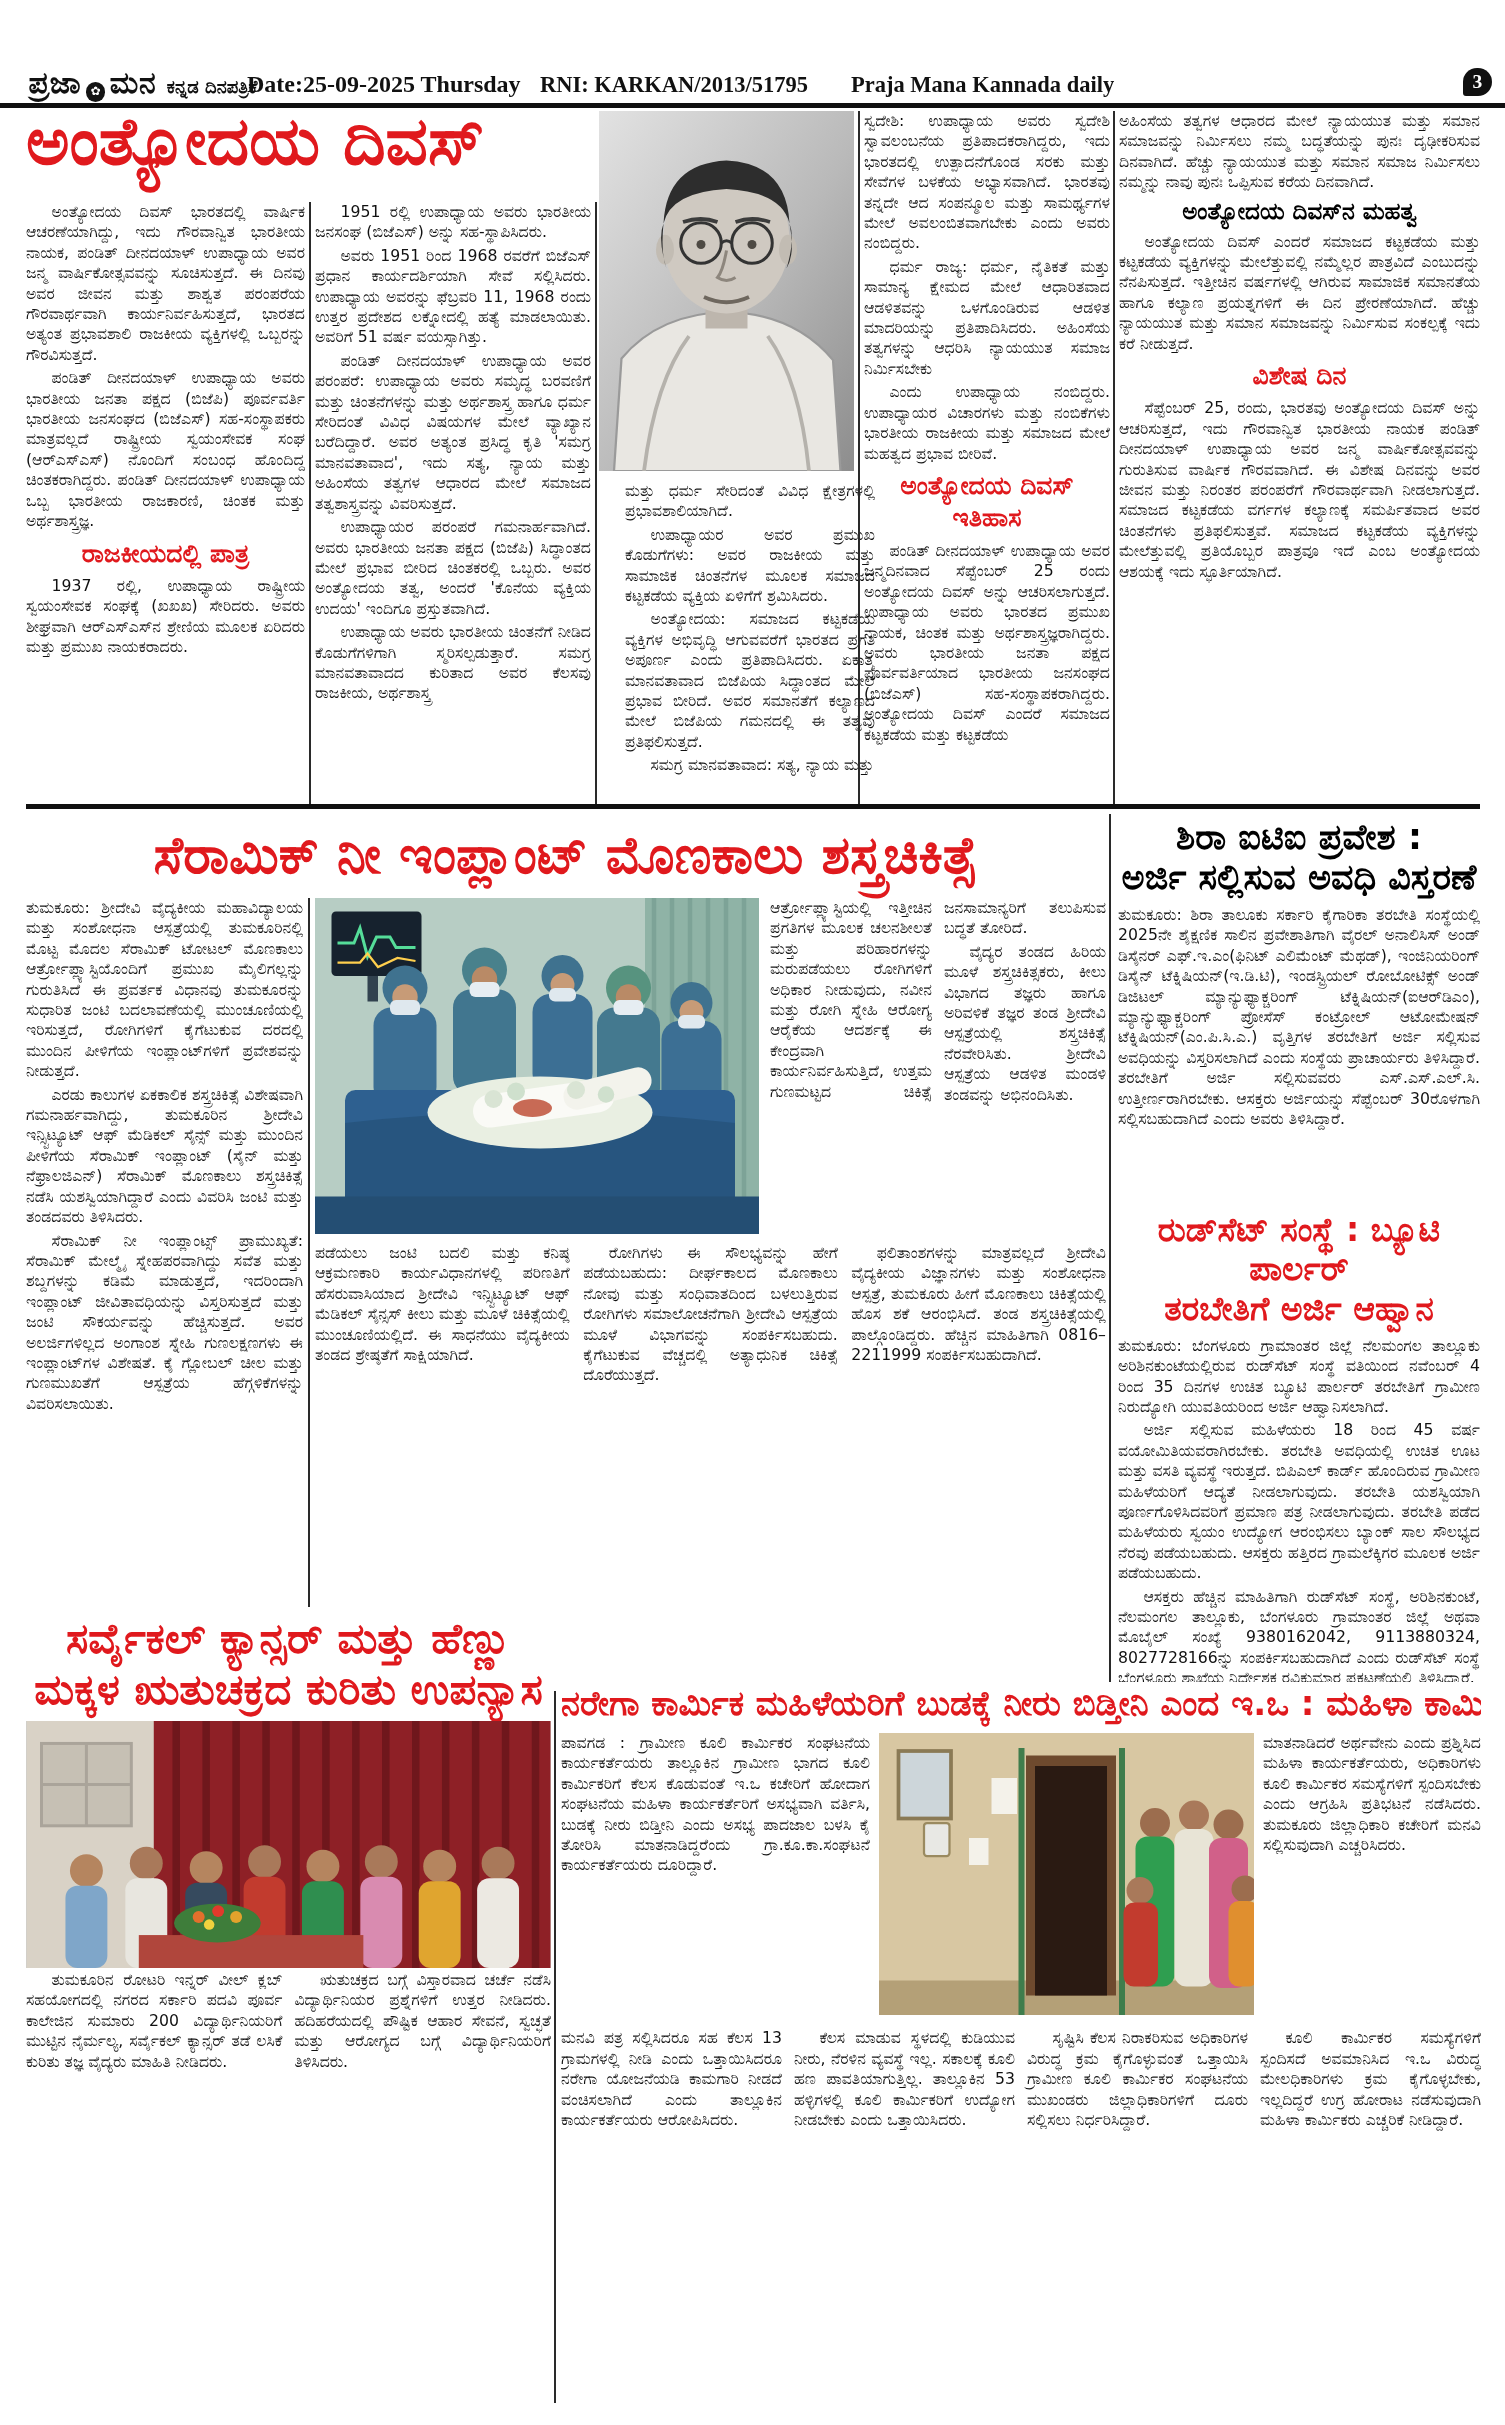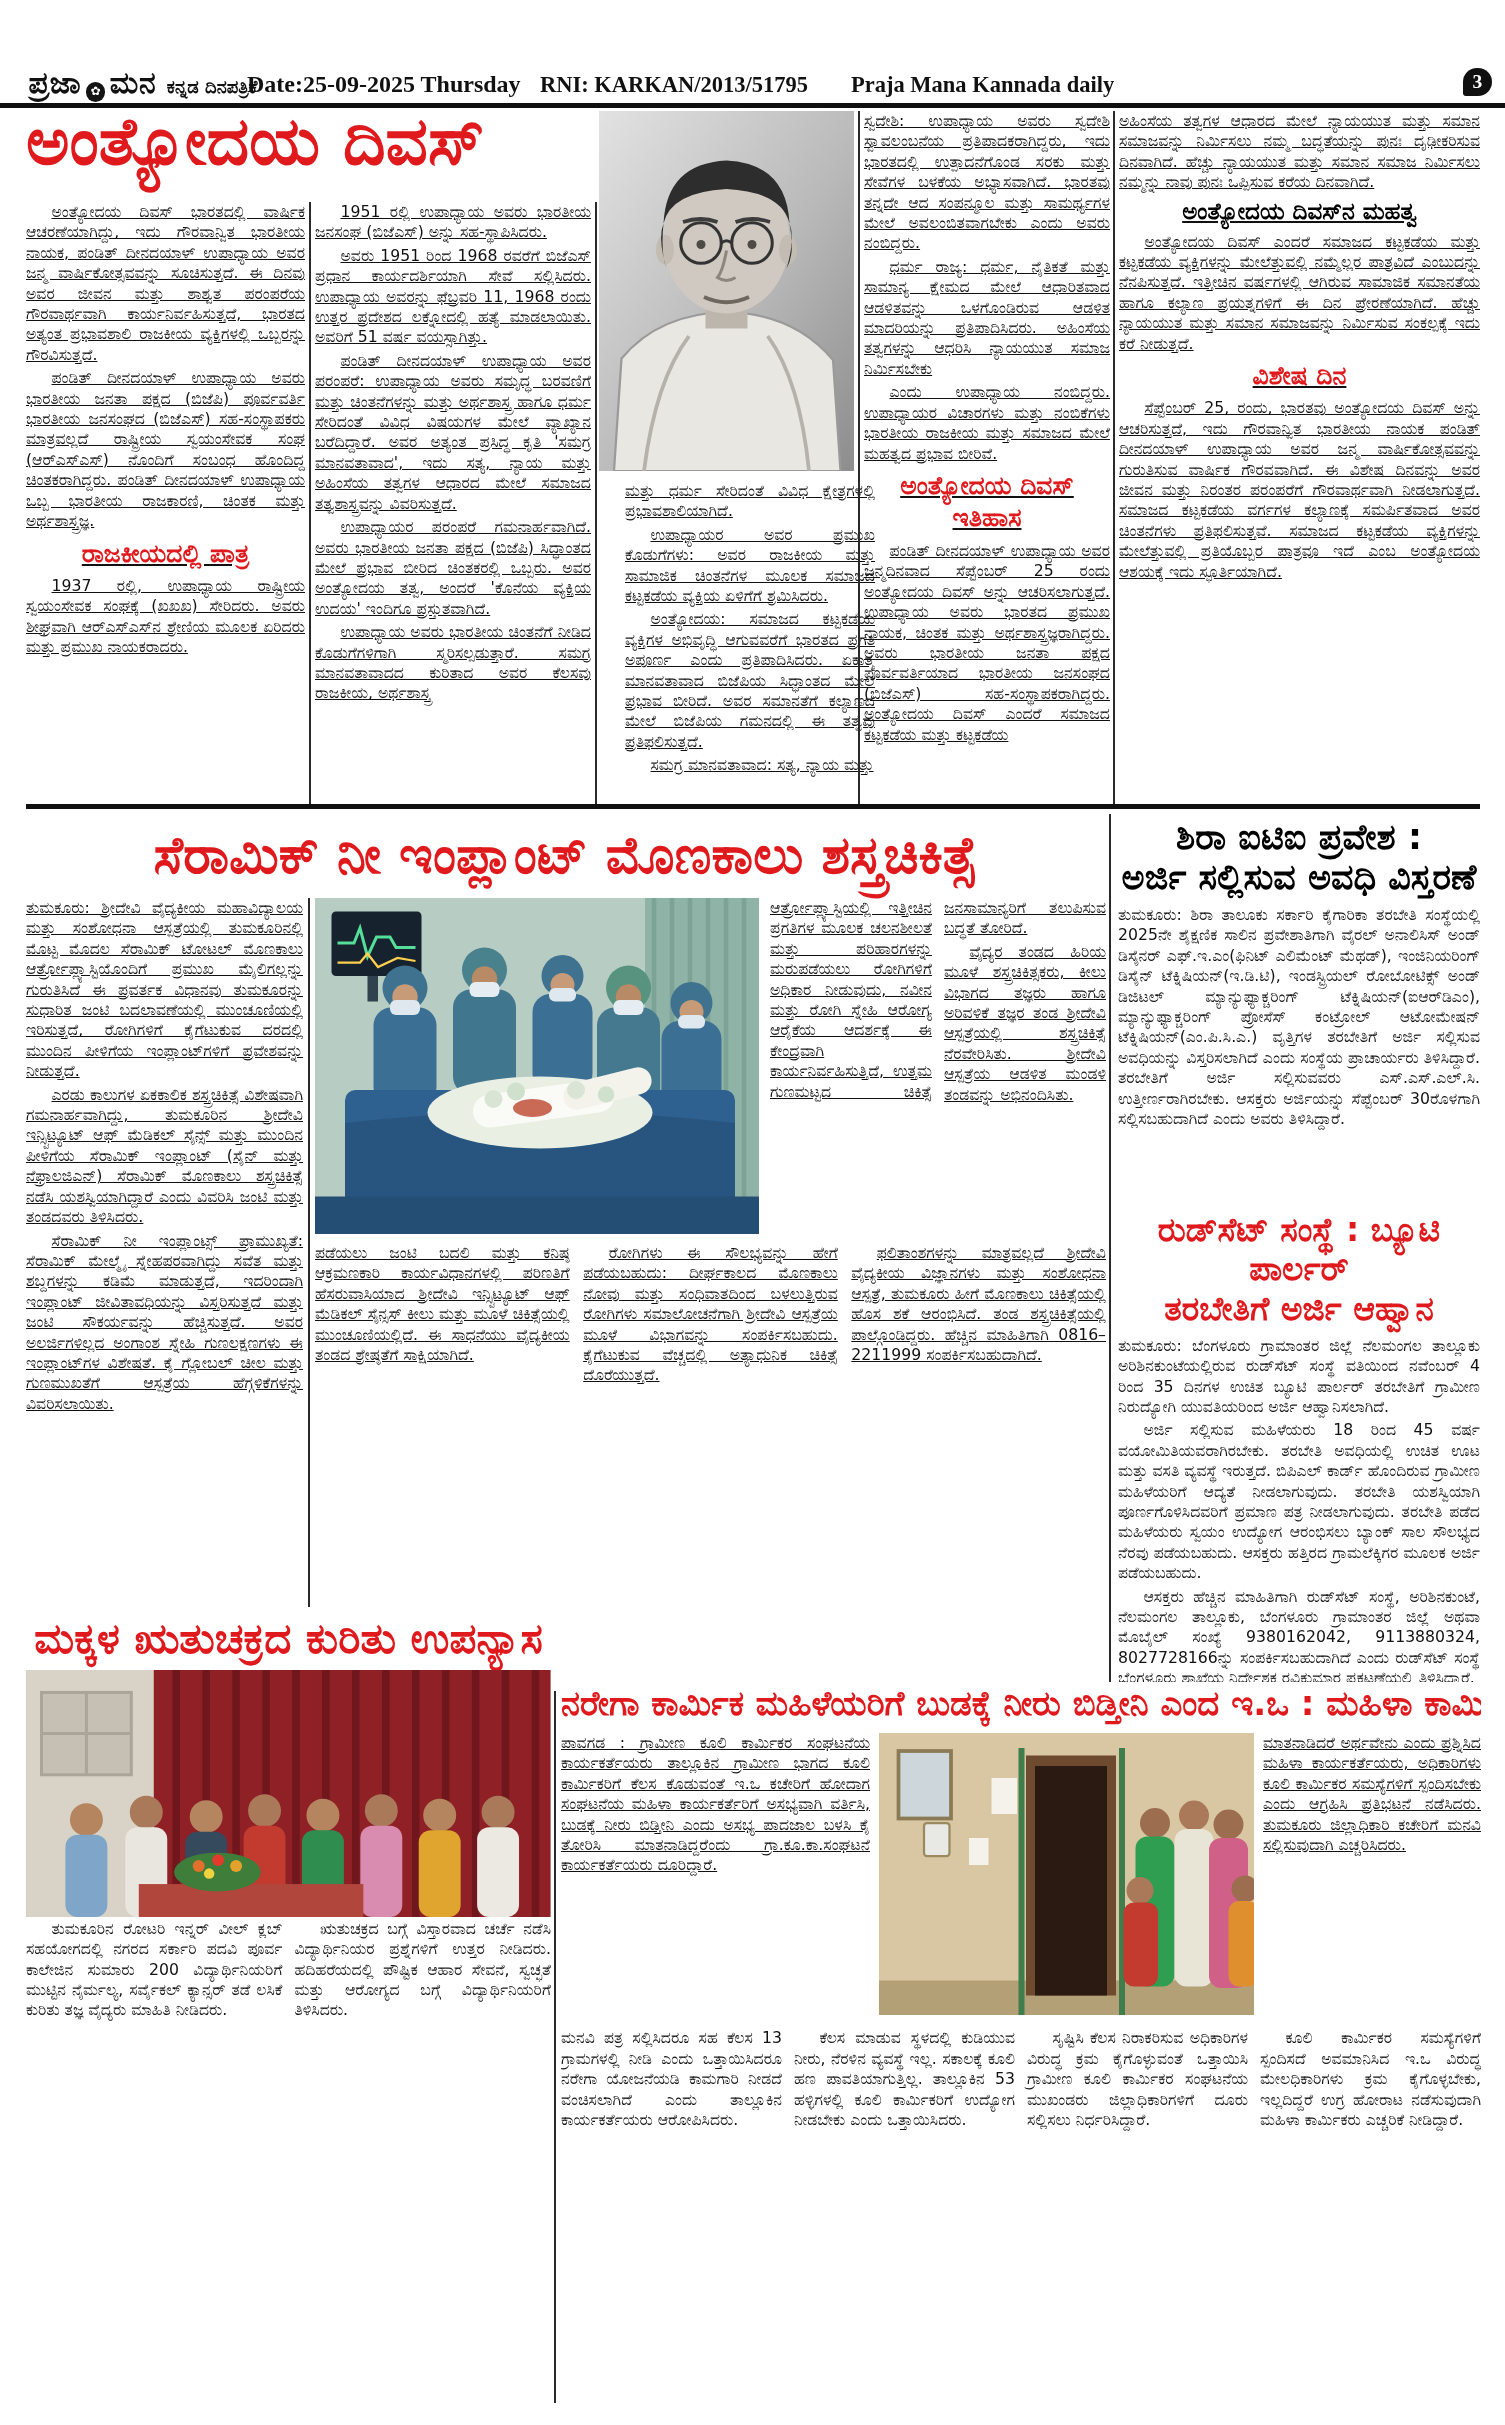--- a/index.html
+++ b/index.html
@@ -13,21 +13,21 @@
   .logo-main{font-family:"Liberation Serif","DejaVu Serif",serif;font-weight:bold;font-size:30px;letter-spacing:0.7px;}
   .logo-emblem{width:19.5px;height:19.5px;border-radius:50%;background:#141414;display:inline-block;position:relative;top:2.2px;
                color:#fff;font-size:12px;text-align:center;line-height:19.5px;}
   .logo-sub{font-size:18px;font-weight:bold;margin-left:6px;}
   .mast-date{position:absolute;left:247px;top:4.5px;font-family:"Liberation Serif","DejaVu Serif",serif;font-weight:bold;font-size:24px;}
   .mast-rni{position:absolute;left:540px;top:6px;font-family:"Liberation Serif","DejaVu Serif",serif;font-weight:bold;font-size:22.5px;}
   .mast-name{position:absolute;left:851px;top:6px;font-family:"Liberation Serif","DejaVu Serif",serif;font-weight:bold;font-size:22.5px;}
   .mast-page{position:absolute;right:13.5px;top:1.5px;width:28.5px;height:28.5px;border-radius:50% 50% 50% 3px;background:#101010;
              color:#fff;font-weight:bold;font-size:19.5px;text-align:center;line-height:28.5px;font-family:"Liberation Serif",serif;}
   
-  .col{position:absolute;overflow:hidden;text-align:justify;font-size:15.7px;line-height:1.3;text-decoration:underline;}
+  .col{position:absolute;overflow:hidden;text-align:justify;font-size:15.7px;line-height:1.3;}
   .col p{margin:0 0 3px;text-indent:25.5px;}
   .flowcol{overflow:hidden;text-align:justify;font-size:15.7px;line-height:1.3;}
   .flowcol p{margin:0 0 3px;text-indent:25.5px;}
   .sub-red{color:var(--red);font-weight:bold;font-size:25px;text-align:center;text-indent:0 !important;margin:6px 0 !important;}
   .sub-black{color:#000;font-weight:bold;font-size:23px;text-align:center;text-indent:0 !important;margin:4.5px 0 !important;}
   .headline{color:var(--red);font-weight:bold;line-height:1.04;}
   .vrule{position:absolute;width:1.5px;background:#2a2a2a;}
   .hrule{position:absolute;height:4.5px;background:#101010;}
   .photo{position:absolute;overflow:hidden;background:#ccc;}
   .photo svg{display:block;}
@@ -240,20 +240,21 @@
     <div class="flowcol" style="height:390px;">
       <p style="text-indent:0">ತುಮಕೂರು: ಬೆಂಗಳೂರು ಗ್ರಾಮಾಂತರ ಜಿಲ್ಲೆ ನೆಲಮಂಗಲ ತಾಲ್ಲೂಕು ಅರಿಶಿನಕುಂಟೆಯಲ್ಲಿರುವ ರುಡ್‌ಸೆಟ್ ಸಂಸ್ಥೆ ವತಿಯಿಂದ ನವೆಂಬರ್ 4 ರಿಂದ 35 ದಿನಗಳ ಉಚಿತ ಬ್ಯೂಟಿ ಪಾರ್ಲರ್ ತರಬೇತಿಗೆ ಗ್ರಾಮೀಣ ನಿರುದ್ಯೋಗಿ ಯುವತಿಯರಿಂದ ಅರ್ಜಿ ಆಹ್ವಾನಿಸಲಾಗಿದೆ.</p>
       <p>ಅರ್ಜಿ ಸಲ್ಲಿಸುವ ಮಹಿಳೆಯರು 18 ರಿಂದ 45 ವರ್ಷ ವಯೋಮಿತಿಯವರಾಗಿರಬೇಕು. ತರಬೇತಿ ಅವಧಿಯಲ್ಲಿ ಉಚಿತ ಊಟ ಮತ್ತು ವಸತಿ ವ್ಯವಸ್ಥೆ ಇರುತ್ತದೆ. ಬಿಪಿಎಲ್ ಕಾರ್ಡ್ ಹೊಂದಿರುವ ಗ್ರಾಮೀಣ ಮಹಿಳೆಯರಿಗೆ ಆದ್ಯತೆ ನೀಡಲಾಗುವುದು. ತರಬೇತಿ ಯಶಸ್ವಿಯಾಗಿ ಪೂರ್ಣಗೊಳಿಸಿದವರಿಗೆ ಪ್ರಮಾಣ ಪತ್ರ ನೀಡಲಾಗುವುದು. ತರಬೇತಿ ಪಡೆದ ಮಹಿಳೆಯರು ಸ್ವಯಂ ಉದ್ಯೋಗ ಆರಂಭಿಸಲು ಬ್ಯಾಂಕ್ ಸಾಲ ಸೌಲಭ್ಯದ ನೆರವು ಪಡೆಯಬಹುದು. ಆಸಕ್ತರು ಹತ್ತಿರದ ಗ್ರಾಮಲೆಕ್ಕಿಗರ ಮೂಲಕ ಅರ್ಜಿ ಪಡೆಯಬಹುದು.</p>
       <p>ಆಸಕ್ತರು ಹೆಚ್ಚಿನ ಮಾಹಿತಿಗಾಗಿ ರುಡ್‌ಸೆಟ್ ಸಂಸ್ಥೆ, ಅರಿಶಿನಕುಂಟೆ, ನೆಲಮಂಗಲ ತಾಲ್ಲೂಕು, ಬೆಂಗಳೂರು ಗ್ರಾಮಾಂತರ ಜಿಲ್ಲೆ ಅಥವಾ ಮೊಬೈಲ್ ಸಂಖ್ಯೆ 9380162042, 9113880324, 8027728166ನ್ನು ಸಂಪರ್ಕಿಸಬಹುದಾಗಿದೆ ಎಂದು ರುಡ್‌ಸೆಟ್ ಸಂಸ್ಥೆ ಬೆಂಗಳೂರು ಶಾಖೆಯ ನಿರ್ದೇಶಕ ರವಿಕುಮಾರ ಪ್ರಕಟಣೆಯಲ್ಲಿ ತಿಳಿಸಿದ್ದಾರೆ.</p>
     </div>
   </div>
   <div class="vrule" style="left:1109px;top:814px;height:868px;"></div>
 
   <div class="art3">
     <div class="a3-head">
+      <div>ಸರ್ವೈಕಲ್ ಕ್ಯಾನ್ಸರ್ ಮತ್ತು ಹೆಣ್ಣು</div>
       <div>ಮಕ್ಕಳ ಋತುಚಕ್ರದ ಕುರಿತು ಉಪನ್ಯಾಸ</div>
     </div>
 
     <div class="photo" style="position:relative;left:0;top:6px;width:525px;height:247px;">
       <svg width="525" height="247" viewBox="0 0 700 330" xmlns="http://www.w3.org/2000/svg" role="img">
         <rect width="700" height="330" fill="#d9d2c6"></rect>
         <rect x="20" y="30" width="120" height="110" fill="#c6c0b4" stroke="#aaa49a" stroke-width="4"></rect>
         <path d="M80 30 V140 M20 85 H140" stroke="#aaa49a" stroke-width="4"></path>
 
         <rect x="170" y="0" width="530" height="330" fill="#8e2026"></rect>

